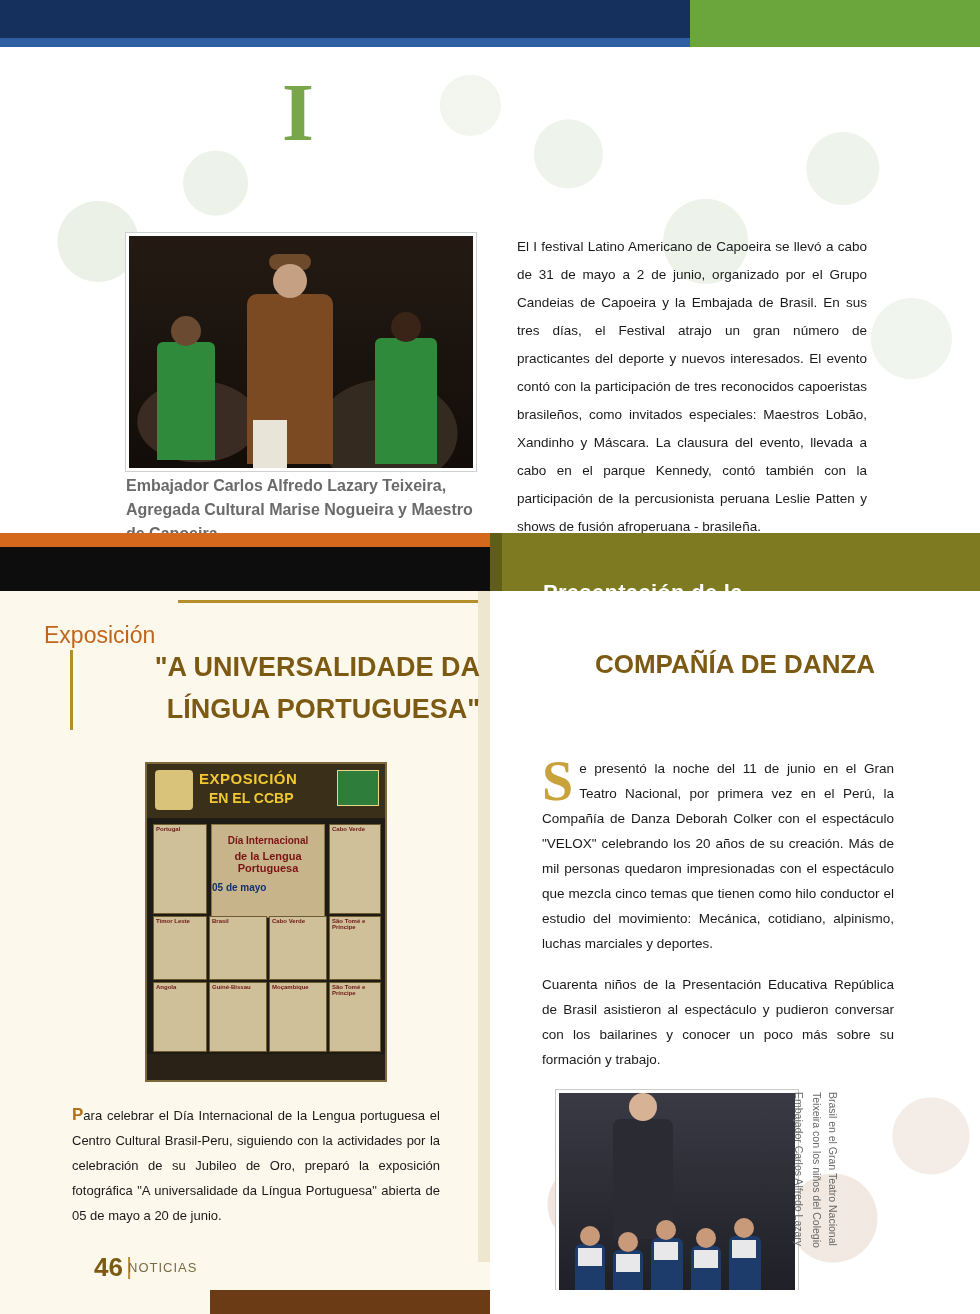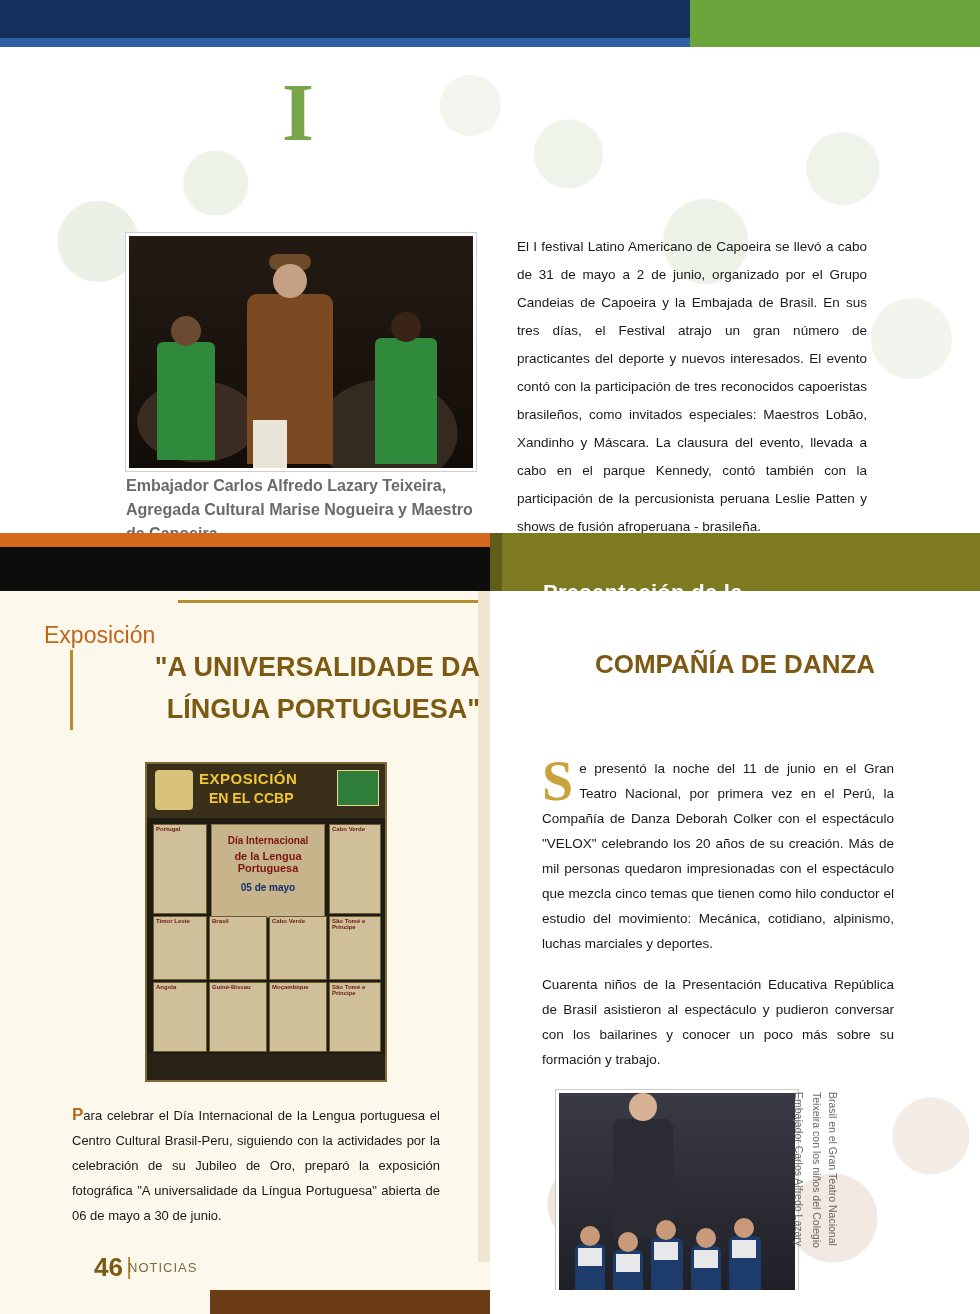--- a/index.html
+++ b/index.html
@@ -118,21 +118,21 @@
     font-family:"Liberation Sans", sans-serif;
   }
   .poster-seal{position:absolute;left:8px;top:6px;width:38px;height:40px;border-radius:4px;background:#d9c27a;}
   .poster-flagbox{position:absolute;right:6px;top:6px;width:40px;height:34px;background:#2f7d3a;border:1px solid #e8d98a;}
   .poster-center{
     position:absolute;left:64px;top:60px;width:112px;height:92px;background:#c7b48a;border:1px solid #8a7540;
   }
   .poster-center .c1{display:block;margin-top:10px;text-align:center;font-size:10px;font-weight:bold;color:#7a1414;}
   .poster-center .c2{display:block;margin-top:4px;text-align:center;font-size:11px;font-weight:bold;color:#7a1414;}
   .poster-center .c3{display:block;text-align:center;font-size:11px;font-weight:bold;color:#7a1414;}
-  .poster-center .c4{display:block;margin-top:8px;text-align:center;font-size:10px;font-weight:bold;color:#12306e;}
+  .poster-center .c4{display:block;margin-top:8px;font-size:10px;font-weight:bold;color:#12306e;}
   .pcell{position:absolute;background:#cfc09a;border:1px solid #6d5c32;}
   .pcell .lbl{position:absolute;left:2px;top:1px;font-size:6px;font-weight:bold;color:#6d1414;}
   .poster-foot{position:absolute;left:0;bottom:0;width:100%;height:26px;background:#2a2216;}
 
   .left-text{
     position:absolute;left:72px;top:1102px;width:368px;
     font-size:13px;line-height:25px;text-align:justify;color:#1a1a1a;
     font-family:"Liberation Sans", sans-serif;
   }
   .dropcap-p{font-size:17px;color:#b1721a;font-weight:bold;}
@@ -290,21 +290,21 @@
       </div>
     <div class="pcell" style="left:122px;top:218px;width:56px;height:68px;">
         <span class="lbl">Moçambique</span>
       </div>
     <div class="pcell" style="left:182px;top:218px;width:50px;height:68px;">
         <span class="lbl">São Tomé e Príncipe</span>
       </div>
     <div class="poster-foot"></div>
   </div>
 
-  <div class="left-text"><span class="dropcap-p">P</span><span>ara celebrar el Día Internacional de la Lengua portuguesa el Centro Cultural Brasil-Peru, siguiendo con la actividades por la celebración de su Jubileo de Oro, preparó la exposición fotográfica "A universalidade da Língua Portuguesa" abierta de 06 de mayo a 30 de junio.</span></div>
+  <div class="left-text"><span class="dropcap-p">P</span><span>ara celebrar el Día Internacional de la Lengua portuguesa el Centro Cultural Brasil-Peru, siguiendo con la actividades por la celebración de su Jubileo de Oro, preparó la exposición fotográfica "A universalidade da Língua Portuguesa" abierta de 05 de mayo a 20 de junio.</span></div>
 
   <div class="right-col"></div>
   <div class="right-ghost"></div>
 
   <div class="dc-title">
     <span class="l2">COMPAÑÍA DE DANZA</span>
   </div>
 
   <div class="right-text">
     <p><span class="dropcap">S</span><span>e presentó la noche del 11 de junio en el Gran Teatro Nacional, por primera vez en el Perú, la Compañía de Danza Deborah Colker con el espectáculo "VELOX" celebrando los 20 años de su creación. Más de mil personas quedaron impresionadas con el espectáculo que mezcla cinco temas que tienen como hilo conductor el estudio del movimiento: Mecánica, cotidiano, alpinismo, luchas marciales y deportes.</span></p>

